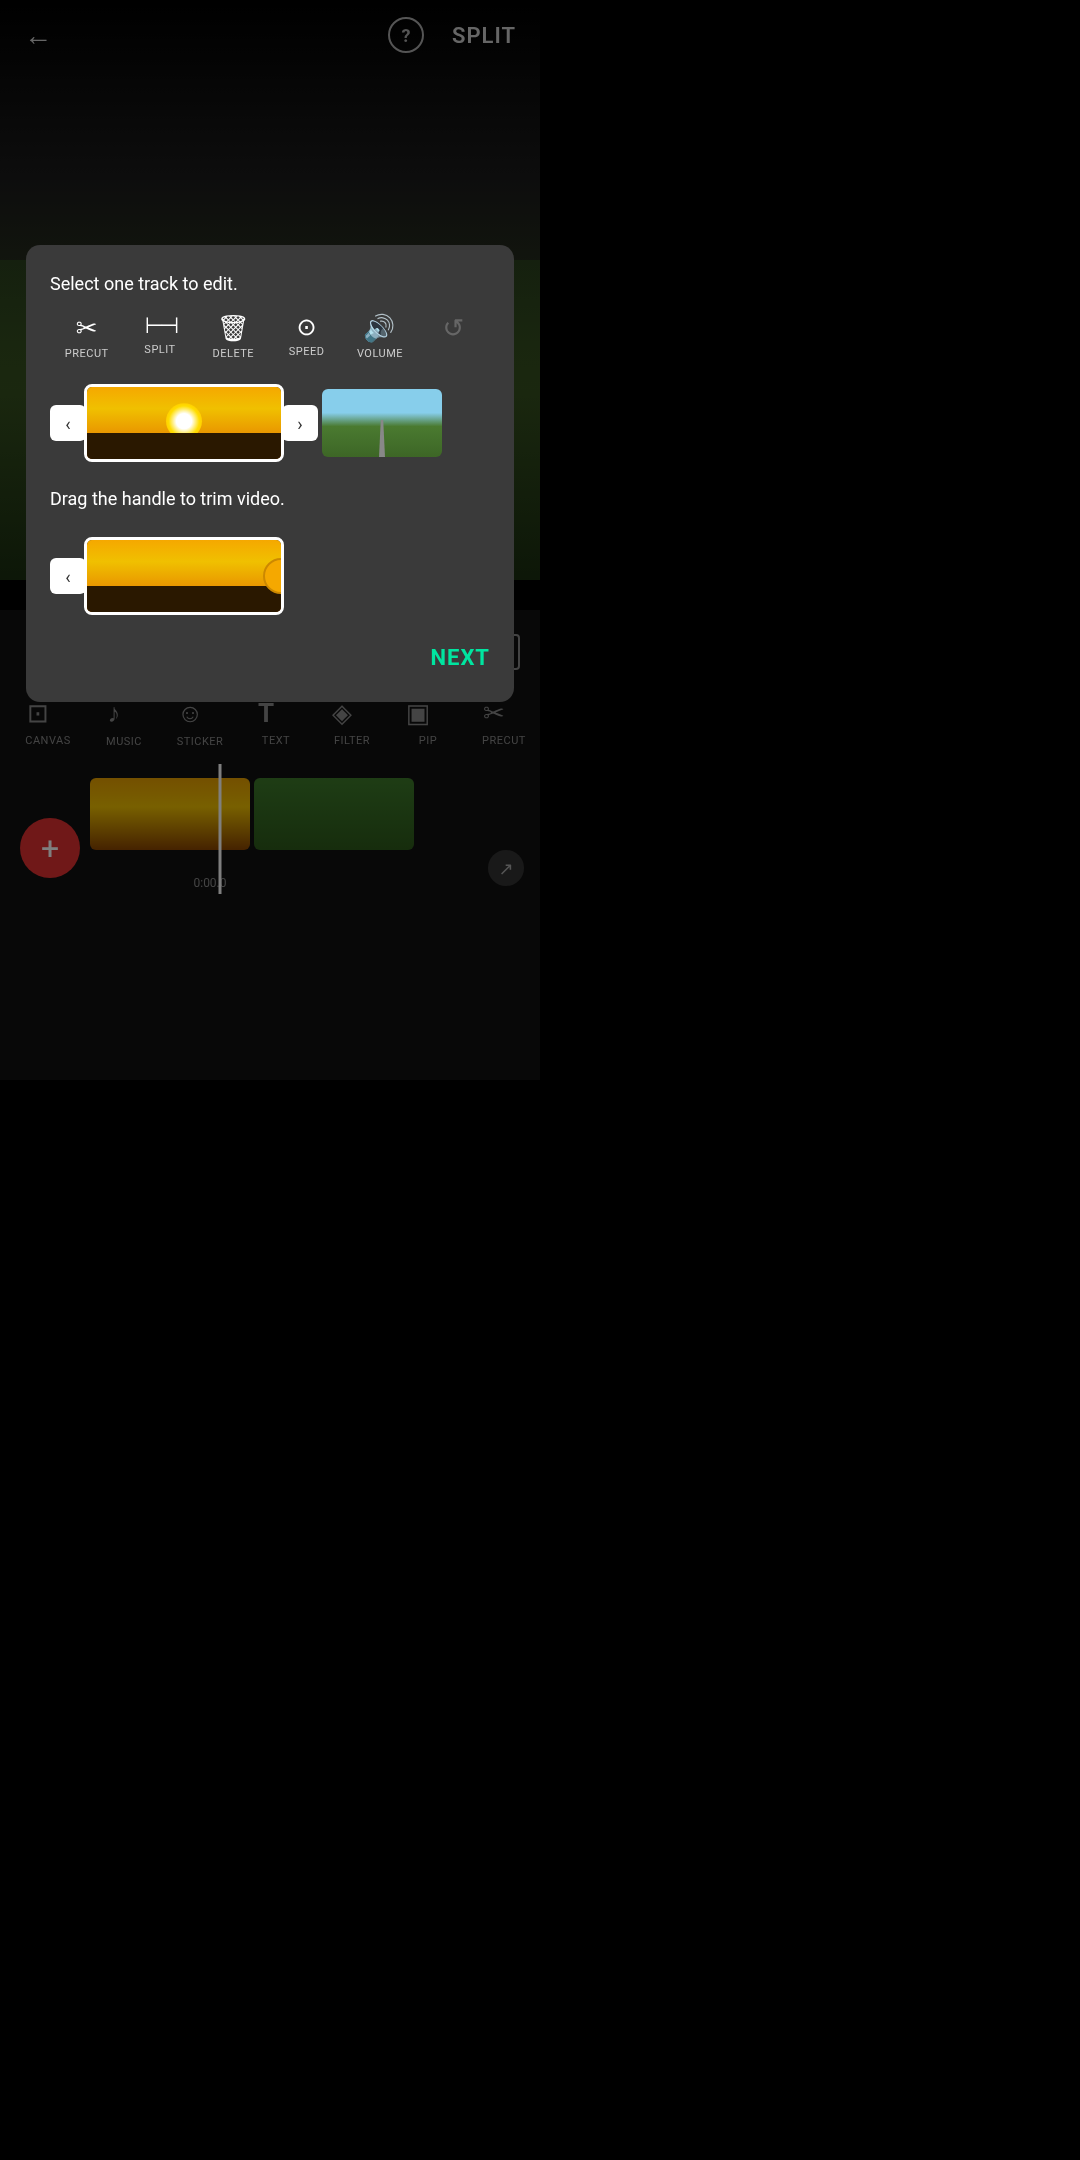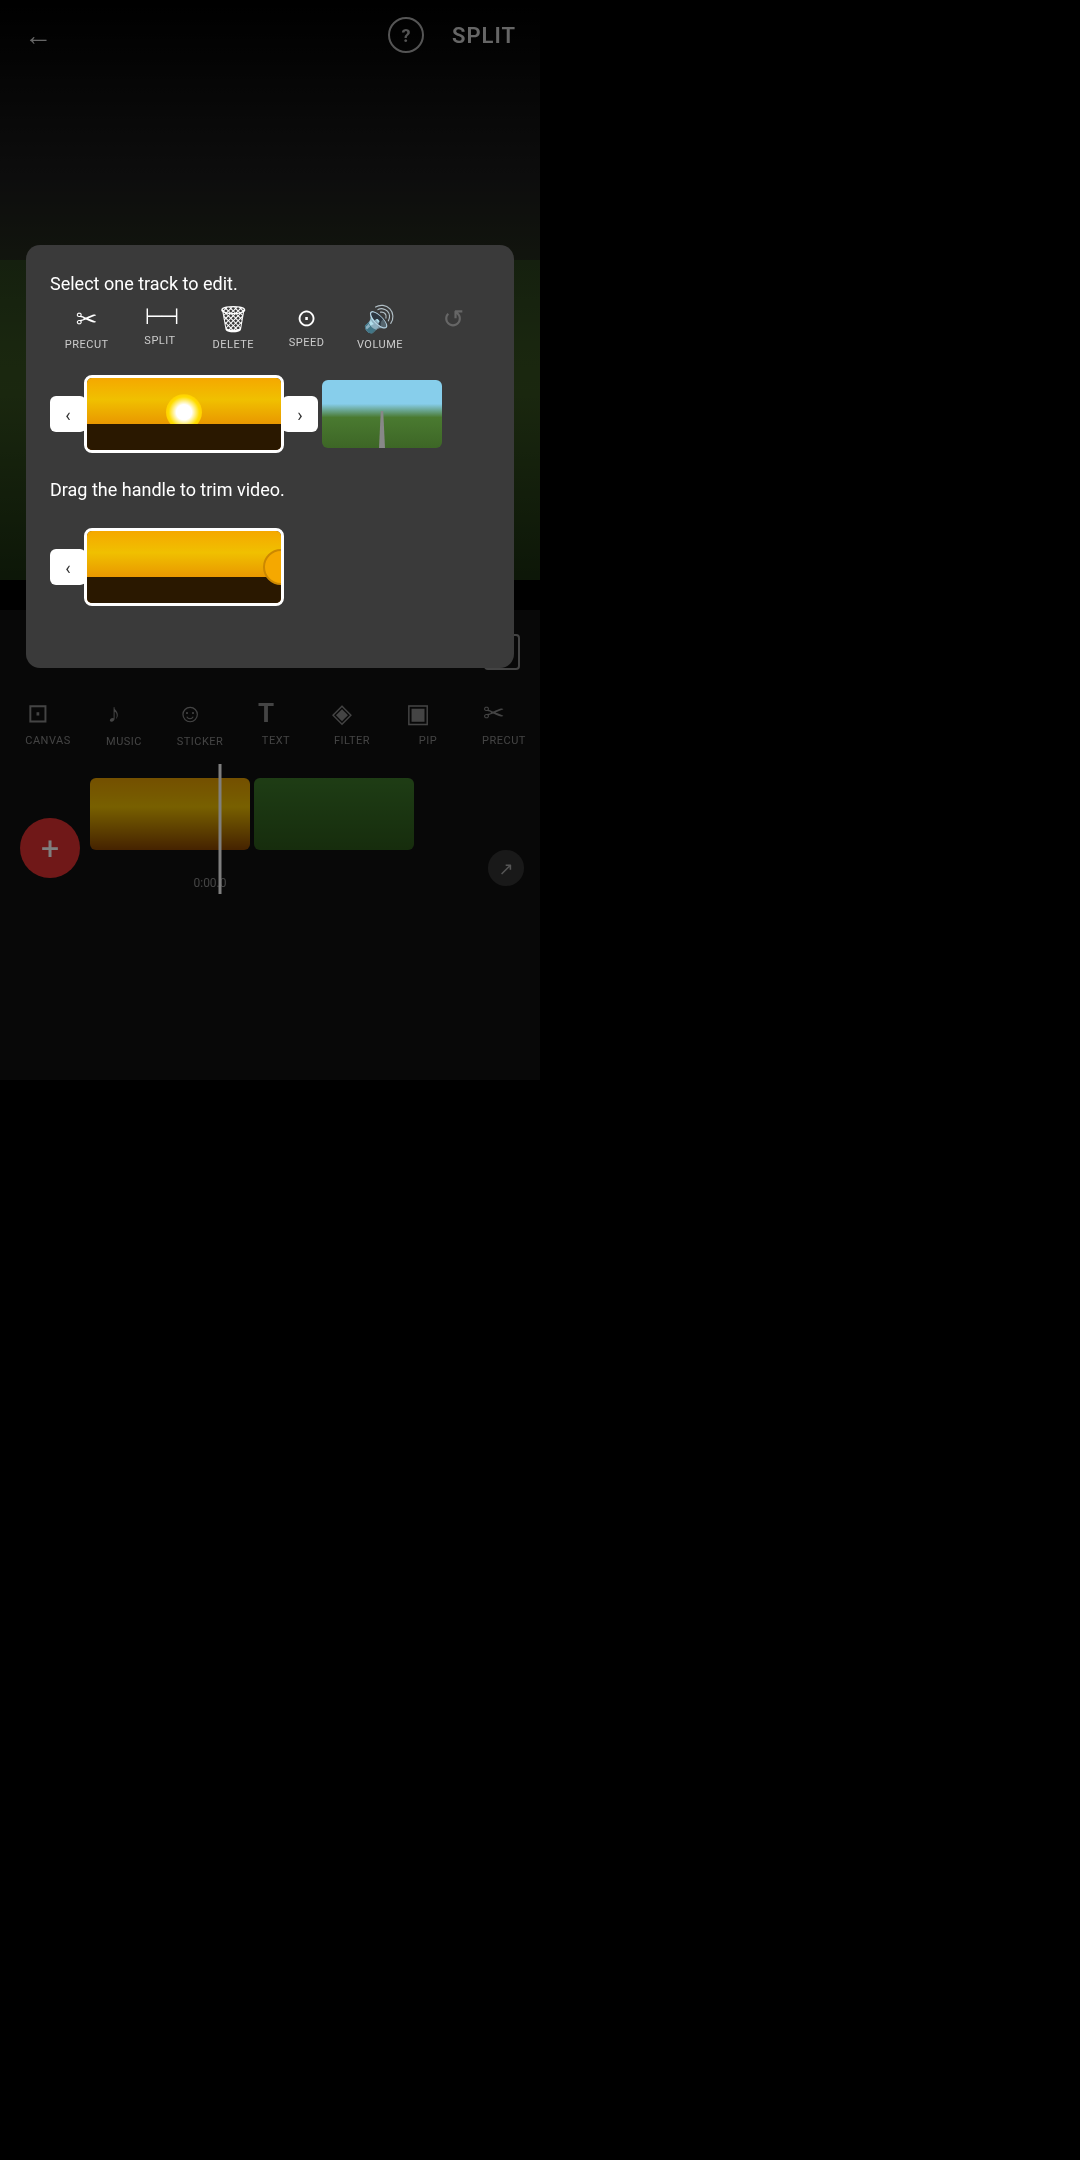--- a/index.html
+++ b/index.html
@@ -88,21 +88,21 @@
       right: 26px;
       background: #3a3a3a;
       border-radius: 14px;
       padding: 28px 24px 32px 24px;
       z-index: 30;
     }
 
     .modal-instruction {
       color: #fff;
       font-size: 18px;
-      margin-bottom: 12px;
+      margin-bottom: 21px;
     }
 
     
     .edit-tools {
       display: flex;
       justify-content: flex-start;
       gap: 0;
       margin-bottom: 24px;
     }
 
@@ -478,20 +478,23 @@
   <div class="trim-strip">
     <div class="strip-nav-btn">‹</div>
     <div class="trim-clip-selected">
       <div class="clip-bg-sunset">
         <div class="clip-horizon"></div>
       </div>
       <div class="trim-end-handle"></div>
     </div>
   </div>
 
+  <div class="next-btn">
+    <span class="next-label">NEXT</span>
+  </div>
 
 </div>
 
 <div class="bottom-area">
 
   <div class="playback-row">
     <div class="play-btn">▶</div>
     <div class="fullscreen-btn">
       <div class="fullscreen-icon-inner"></div>
     </div>

